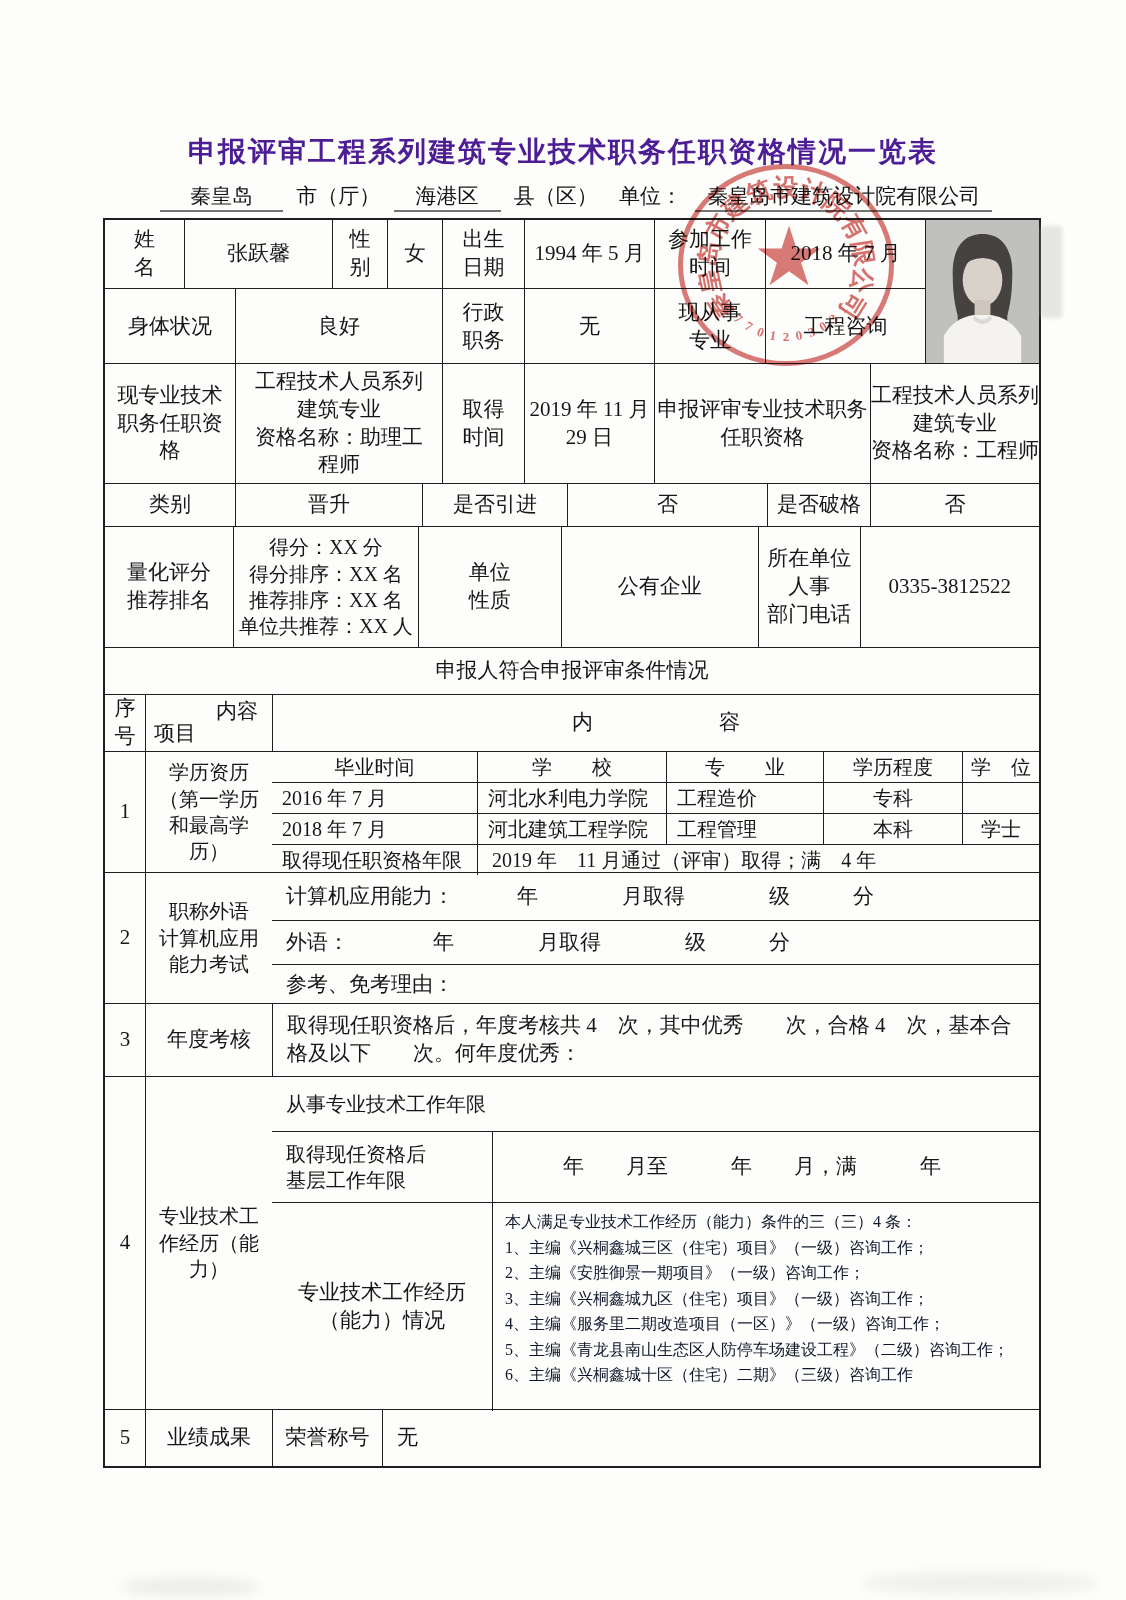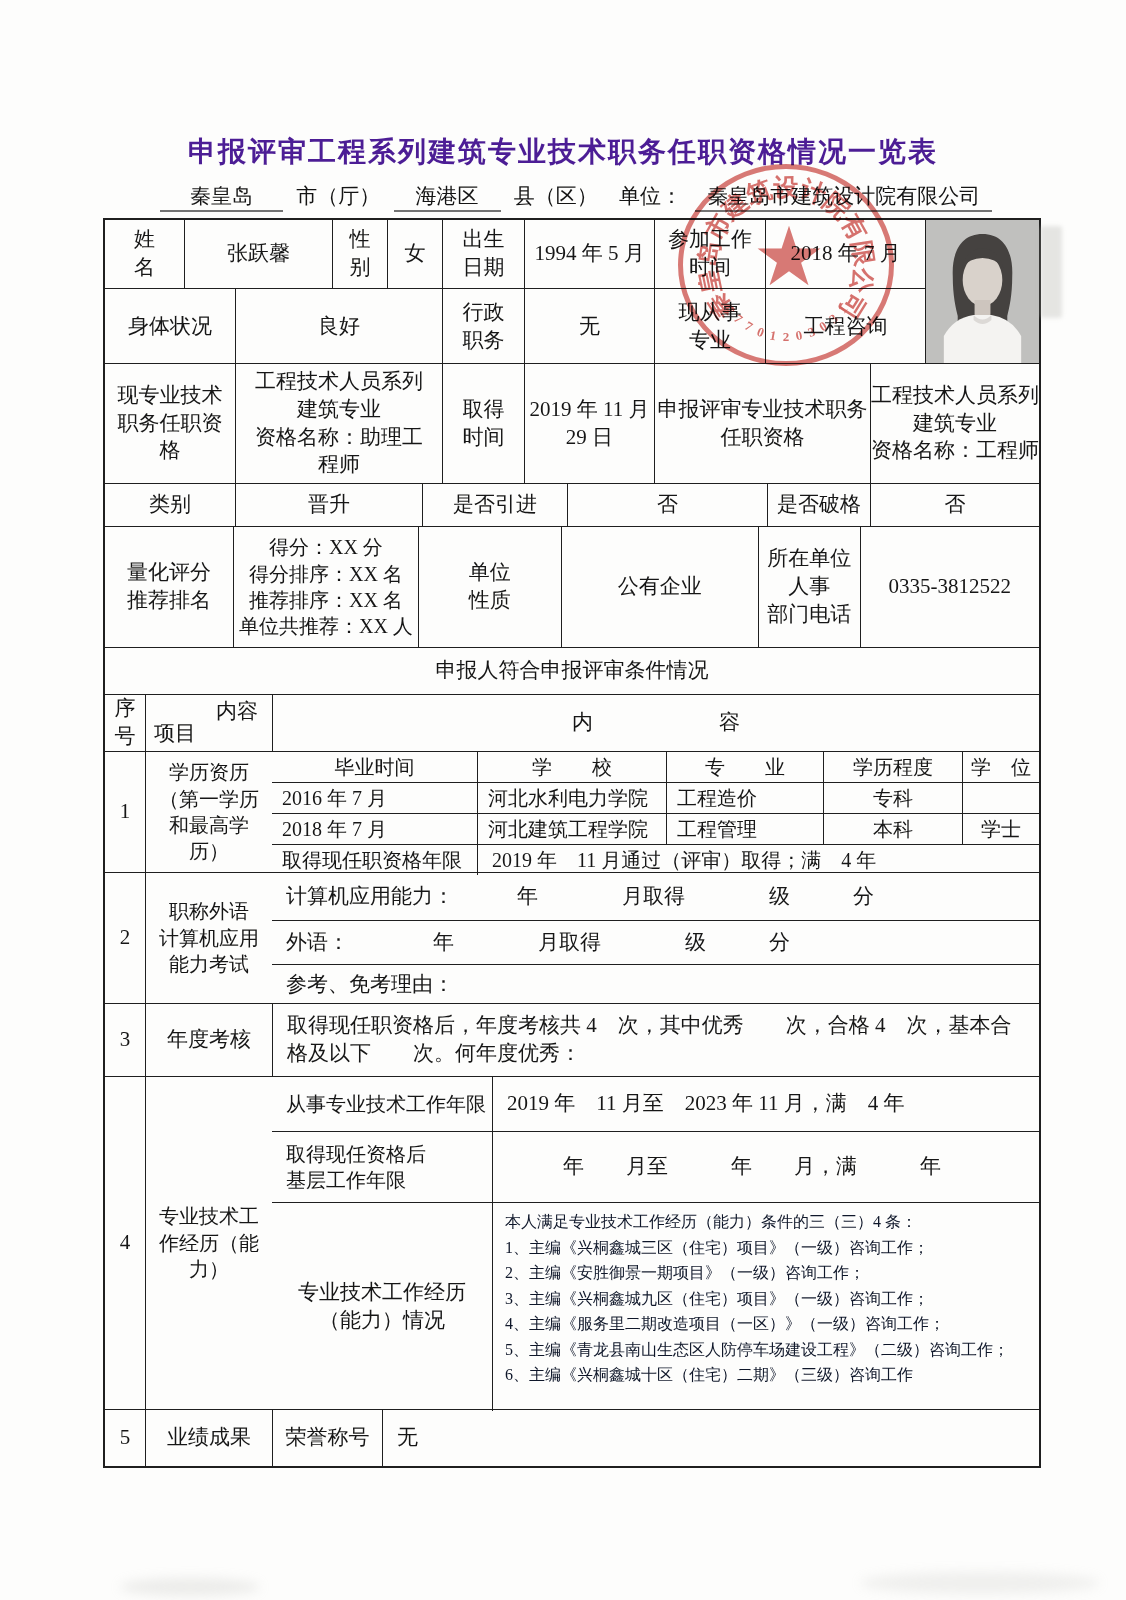--- a/index.html
+++ b/index.html
@@ -227,21 +227,20 @@
     </div>
 
     <div class="band" style="height:332px">
       <div class="cell" style="width:40px">4</div>
       <div class="cell small" style="width:127px">专业技术工
 作经历（能
 力）</div>
       <div class="col" style="width:767px">
         <div class="subband" style="height:54px">
           <div class="cell small left" style="width:220px">从事专业技术工作年限</div>
-          <div class="cell left" style="width:547px">2019 年　11 月至　2023 年 11 月，满　4 年</div>
         </div>
         <div class="subband" style="height:70px">
           <div class="cell small left" style="width:220px">取得现任资格后
 基层工作年限</div>
           <div class="cell left" style="width:547px;padding-left:70px">年　　月至　　　年　　月，满　　　年</div>
         </div>
         <div class="subband" style="height:208px">
           <div class="cell" style="width:220px">专业技术工作经历
 （能力）情况</div>
           <div class="exp-list">

